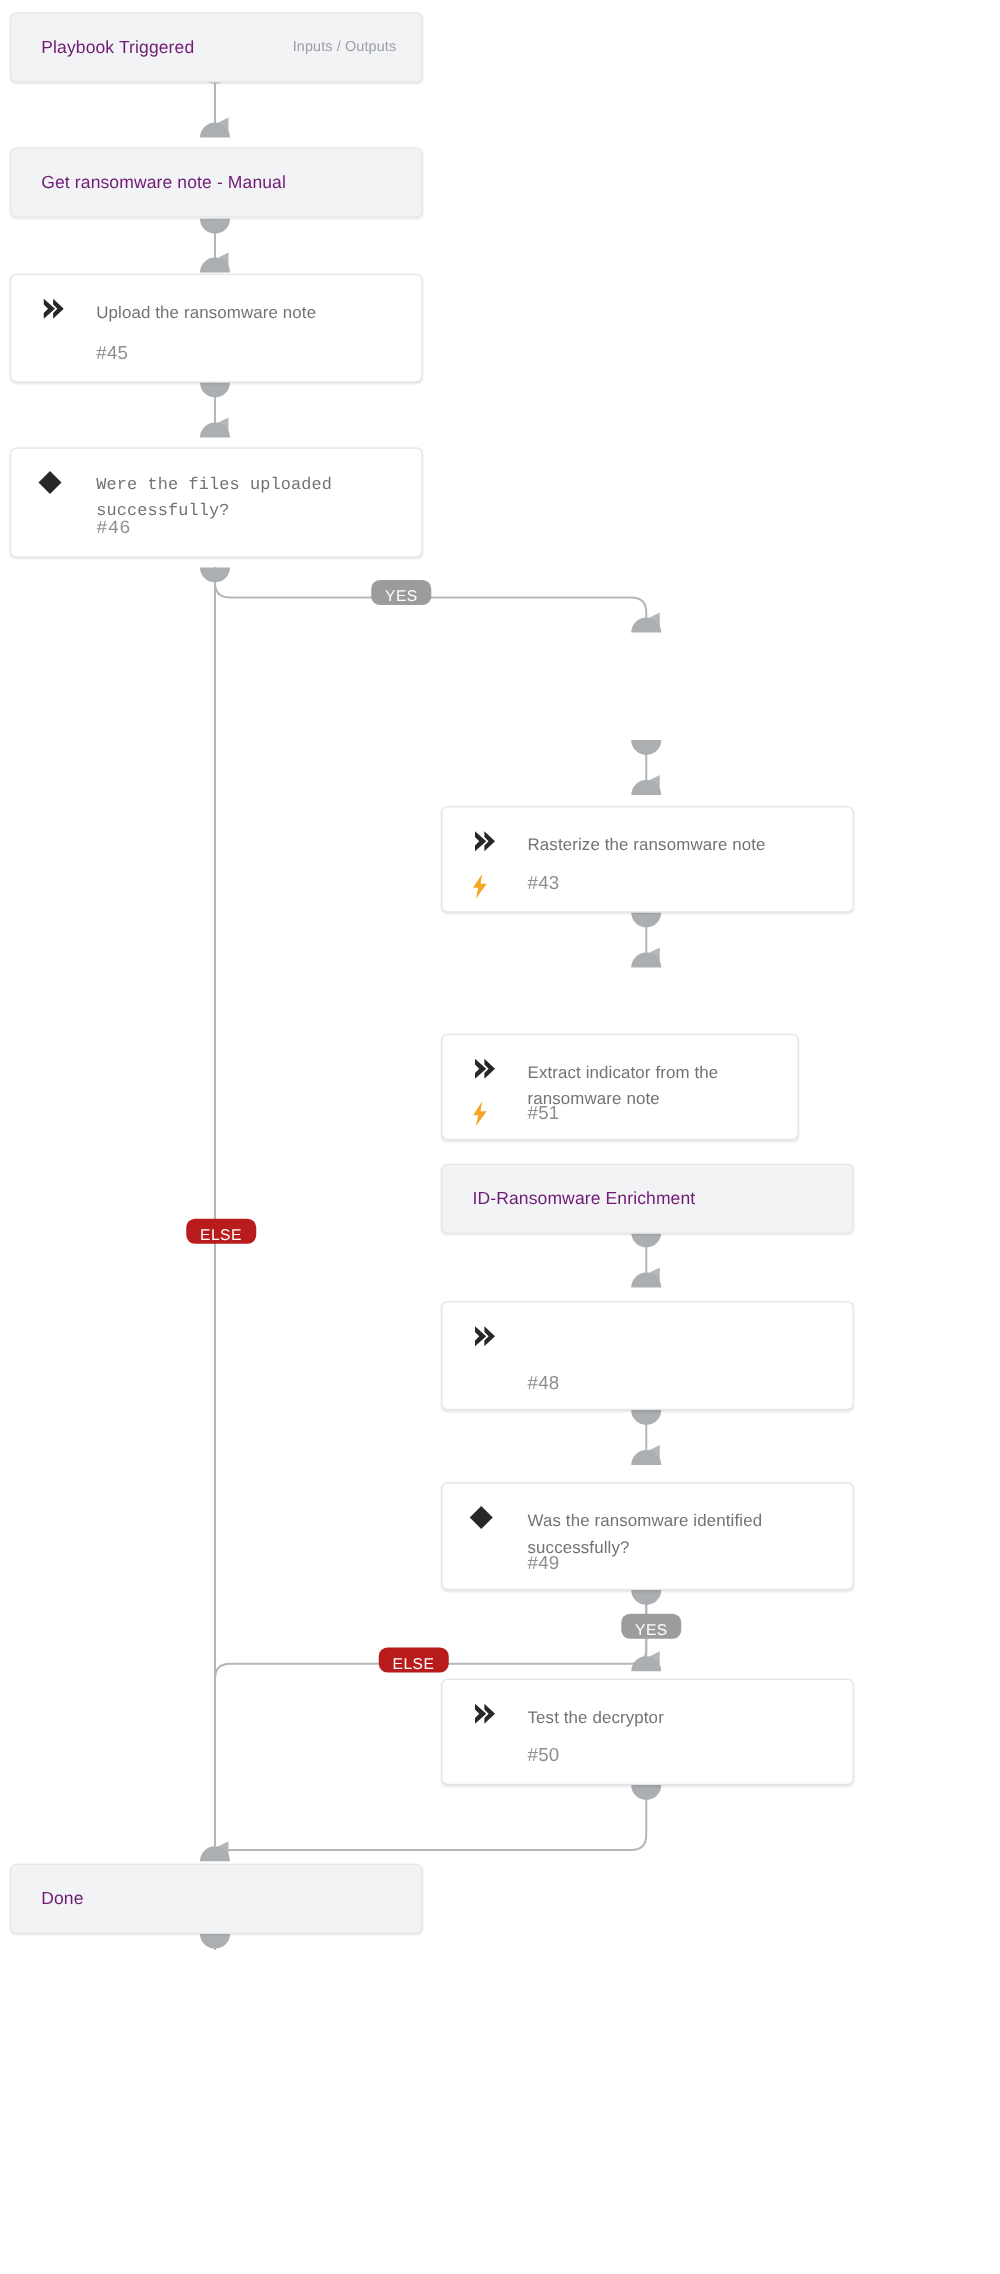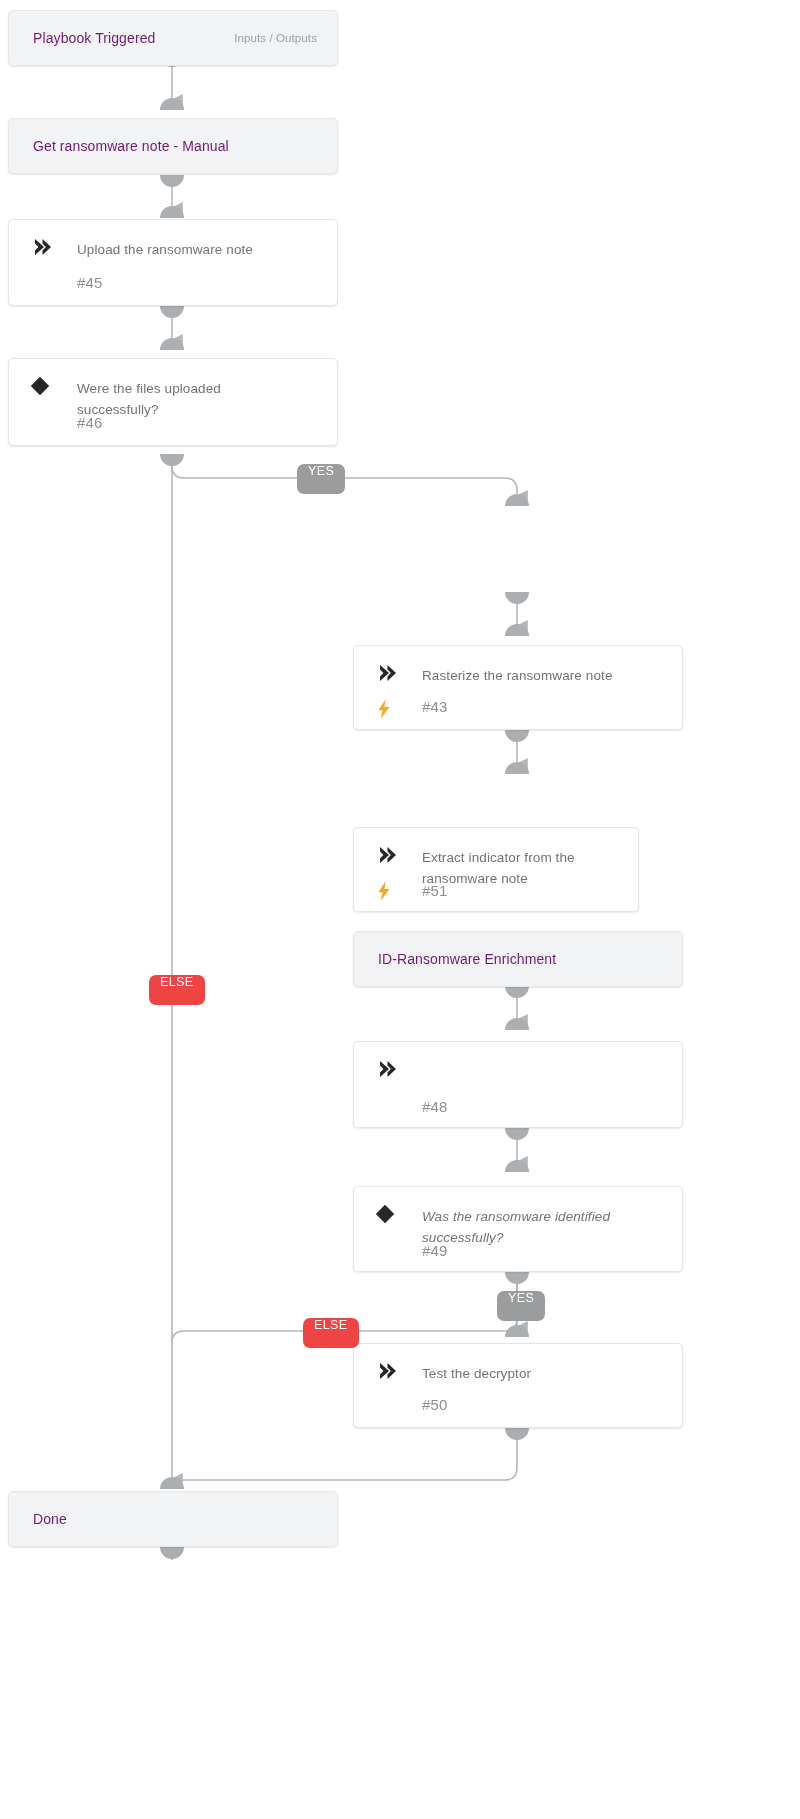--- a/index.html
+++ b/index.html
@@ -87,33 +87,33 @@
   .icon-bolt {
     position: absolute;
     left: 22px;
     bottom: 10px;
     width: 16px;
     height: 20px;
   }
   
   .badge {
     position: absolute;
-    height: 30px;
+    height: 20px;
     border-radius: 7px;
     display: flex;
-    align-items: flex-start;
+    align-items: flex-end;
     justify-content: center;
     padding: 0 11px;
     font-size: 12.5px;
     color: #ffffff;
     letter-spacing: 0.4px;
     white-space: nowrap;
   }
   .badge.grey  { background: #9a9c9e; }
-  .badge.black { background: #ef4444; }
+  .badge.black { background: #b91c1c; }
 </style>
 </head>
 <body>
 
 <div id="canvas">
 
   <svg id="edges" viewBox="0 0 800 1819" width="800" height="1819">
     <defs>
       <marker id="arrow" viewBox="0 0 12 12" refX="6" refY="10" markerWidth="9" markerHeight="9" orient="auto-start-reverse">
         <path d="M 1 1 L 11 1 L 6 11 z" fill="#b4b7ba"></path>
@@ -192,21 +192,21 @@
     <span class="icon-chevron">
       <svg viewBox="0 0 20 20" width="20" height="20">
         <path d="M4 2 L13 10 L4 18 L4 13.4 L7.4 10 L4 6.6 Z" fill="#272727"></path>
         <path d="M11.5 2 L20 10 L11.5 18 L11.5 13.4 L14.9 10 L11.5 6.6 Z" fill="#272727"></path>
       </svg>
     </span>
     <div class="node-title">Upload the ransomware note</div>
     <div class="node-id">#45</div>
   </div>
 
-  <div class="node" style="left:8px; top:358px; width:330px; height:88px;">
+  <div class="node" style="left:8px; top:358px; width:330px; height:88px;font-family:Liberation Mono, monospace;">
     <span class="icon-diamond">
       <svg viewBox="0 0 22 22" width="22" height="22">
         <rect x="4.5" y="4.5" width="13" height="13" transform="rotate(45 11 11)" fill="#272727"></rect>
       </svg>
     </span>
     <div class="node-title" style="width:215px;">Were the files uploaded successfully?</div>
     <div class="node-id">#46</div>
   </div>
 
 
@@ -255,21 +255,21 @@
     </span>
     <div class="node-id" style="bottom:12px;">#48</div>
   </div>
 
   <div class="node" style="left:353px; top:1186px; width:330px; height:86px;">
     <span class="icon-diamond">
       <svg viewBox="0 0 22 22" width="22" height="22">
         <rect x="4.5" y="4.5" width="13" height="13" transform="rotate(45 11 11)" fill="#272727"></rect>
       </svg>
     </span>
-    <div class="node-title" style="width:210px;font-style:italic;">Was the ransomware identified successfully?</div>
+    <div class="node-title" style="width:210px;">Was the ransomware identified successfully?</div>
     <div class="node-id" style="bottom:12px;">#49</div>
   </div>
 
   <div class="node" style="left:353px; top:1343px; width:330px; height:85px;padding-left:12px;">
     <span class="icon-chevron">
       <svg viewBox="0 0 20 20" width="20" height="20">
         <path d="M4 2 L13 10 L4 18 L4 13.4 L7.4 10 L4 6.6 Z" fill="#272727"></path>
         <path d="M11.5 2 L20 10 L11.5 18 L11.5 13.4 L14.9 10 L11.5 6.6 Z" fill="#272727"></path>
       </svg>
     </span>

